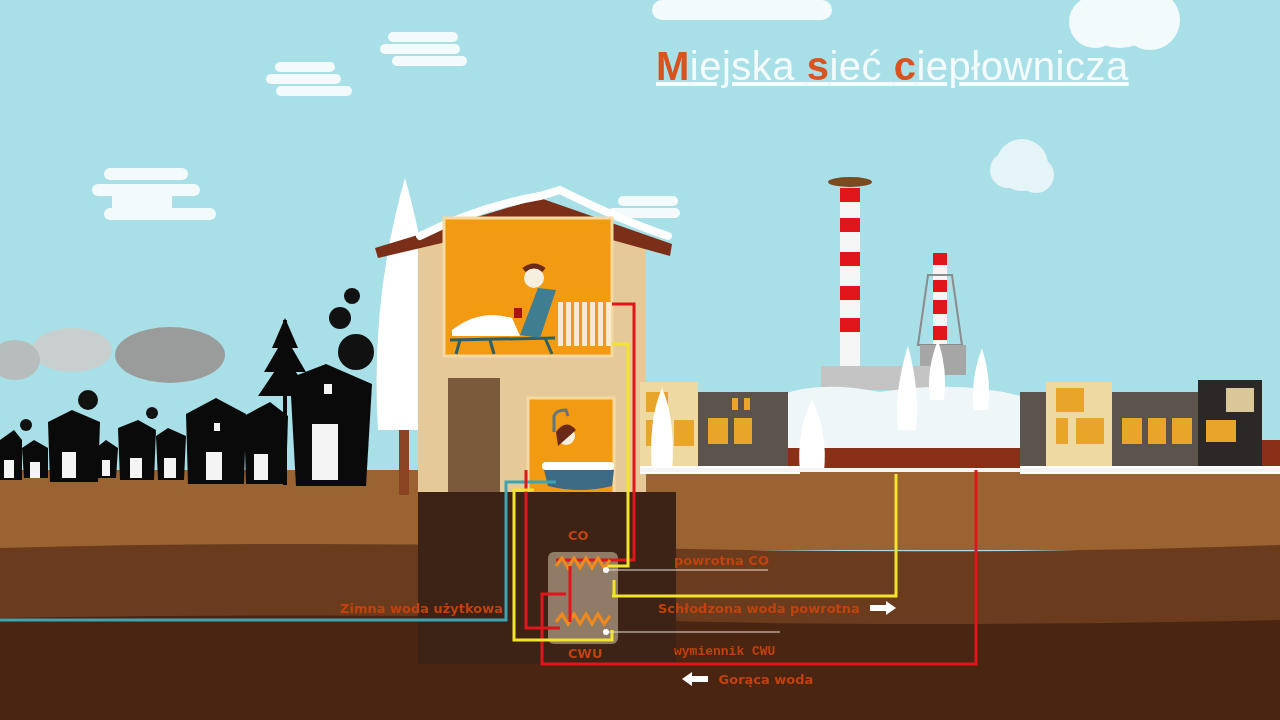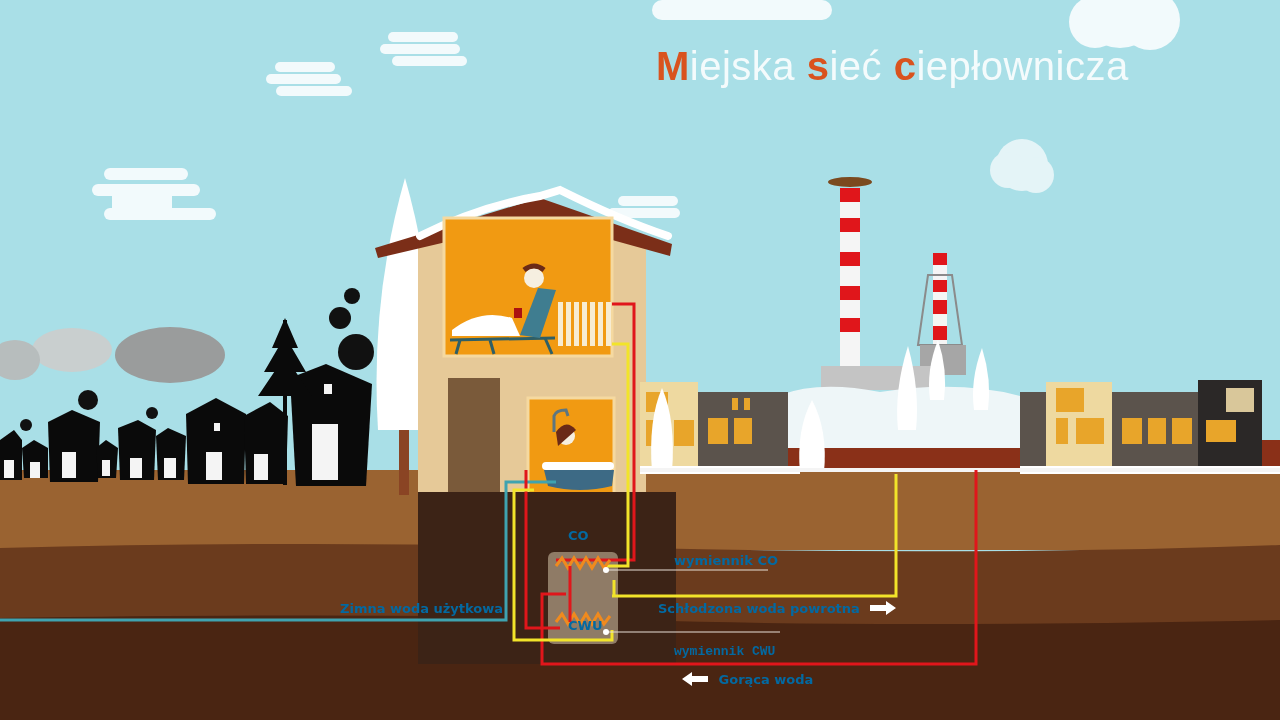--- a/index.html
+++ b/index.html
@@ -1,20 +1,20 @@
 <!DOCTYPE html>
 <html><head>
 <meta charset="utf-8">
 <style>
   html,body{margin:0;padding:0;}
   body{width:1280px;height:720px;overflow:hidden;position:relative;background:#a9dfe7;font-family:"DejaVu Sans",sans-serif;}
   .abs{position:absolute;}
-  .title{left:656px;top:44px;font-family:"Liberation Sans",sans-serif;font-size:40px;font-weight:400;color:#f4fbfc;letter-spacing:0.5px;white-space:nowrap;}
+  .title{left:656px;top:44px;font-family:"Liberation Sans",sans-serif;font-size:40px;font-weight:400;color:#f4fbfc;letter-spacing:0.5px;white-space:nowrap;text-decoration:underline;}
   .title .acc{color:#d9531e;font-weight:700;}
-  .lbl{color:#0369a1;font-size:13px;font-weight:700;white-space:nowrap;font-family:"DejaVu Sans",sans-serif;}
+  .lbl{color:#c2410c;font-size:13px;font-weight:700;white-space:nowrap;font-family:"DejaVu Sans",sans-serif;}
   svg{position:absolute;left:0;top:0;}
 </style>
 </head>
 <body>
 
 <svg width="1280" height="720" viewBox="0 0 1280 720">
 
   <g fill="#f2fafc">
     <rect x="652" y="0" width="180" height="20" rx="10"></rect>
     <circle cx="1120" cy="8" r="40"></circle>
@@ -226,22 +226,22 @@
   </g>
   <circle cx="606" cy="570" r="3" fill="#fff"></circle>
   <circle cx="606" cy="632" r="3" fill="#fff"></circle>
 </svg>
 
 <div class="abs title">
   <span class="acc">M</span><span>iejska </span><span class="acc">s</span><span>ieć </span><span class="acc">c</span><span>iepłownicza</span>
 </div>
 
 <div class="abs lbl" style="left:568px;top:528px;">CO</div>
-<div class="abs lbl" style="left:568px;top:618px;">CWU</div>
-<div class="abs lbl" style="left:674px;top:553px;">wymiennik CO</div>
+<div class="abs lbl" style="left:568px;top:646px;">CWU</div>
+<div class="abs lbl" style="left:674px;top:553px;">powrotna CO</div>
 <div class="abs lbl" style="left:674px;top:644px;font-family:Liberation Mono, monospace;">wymiennik CWU</div>
 <div class="abs lbl" style="left:658px;top:601px;">
   <span>Schłodzona woda powrotna</span>
   <span style="display:inline-block;margin-left:6px;vertical-align:middle;">
     <svg width="26" height="14" viewBox="0 0 26 14" style="position:static">
         <path d="M0 4 H16 V0 L26 7 L16 14 V10 H0 Z" fill="#ffffff"></path>
       </svg>
   </span>
 </div>
 <div class="abs lbl" style="left:682px;top:672px;">

